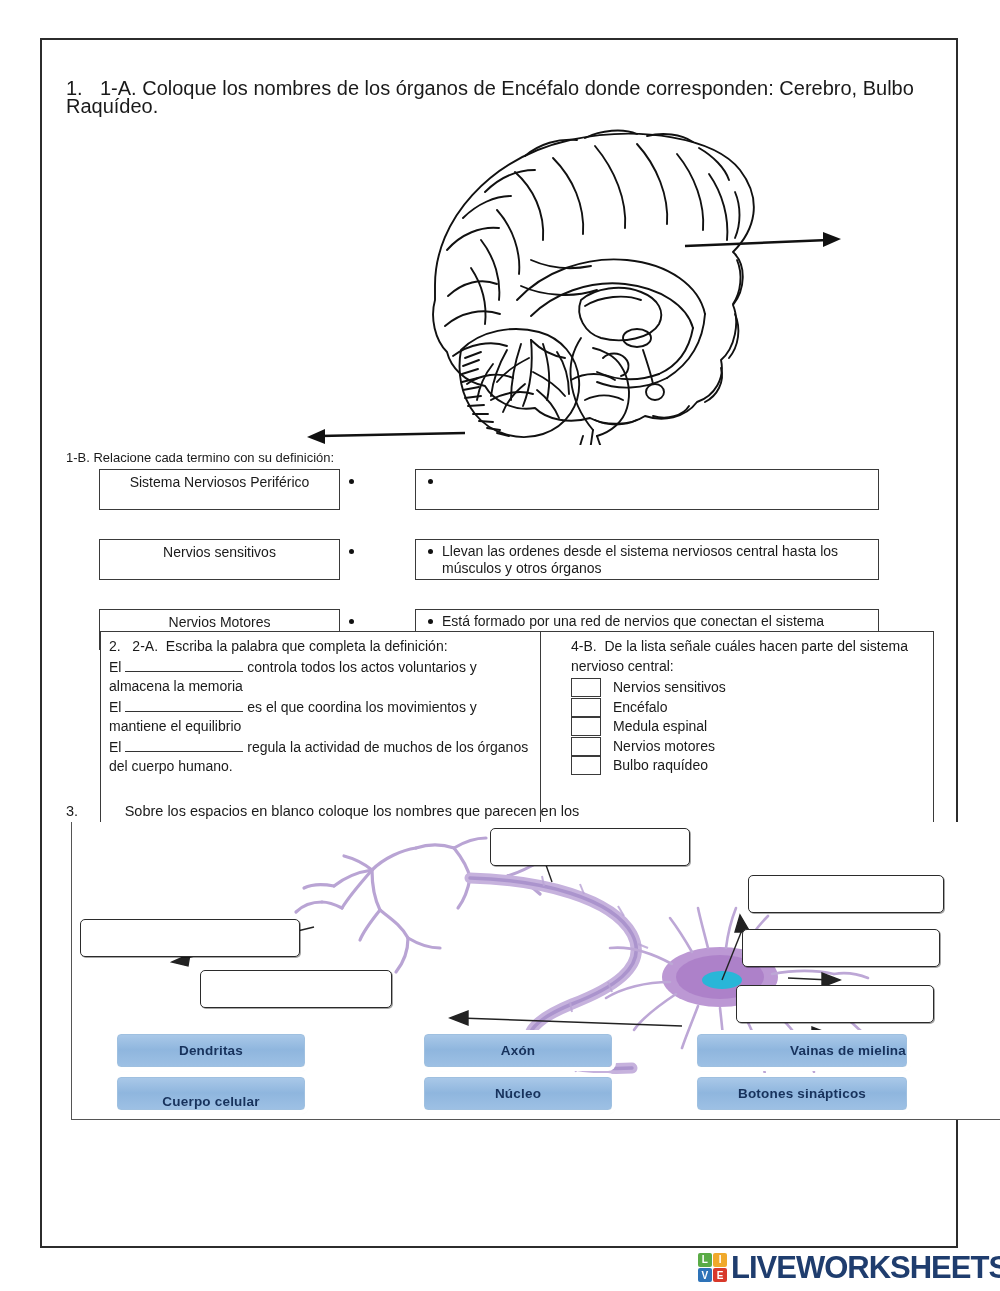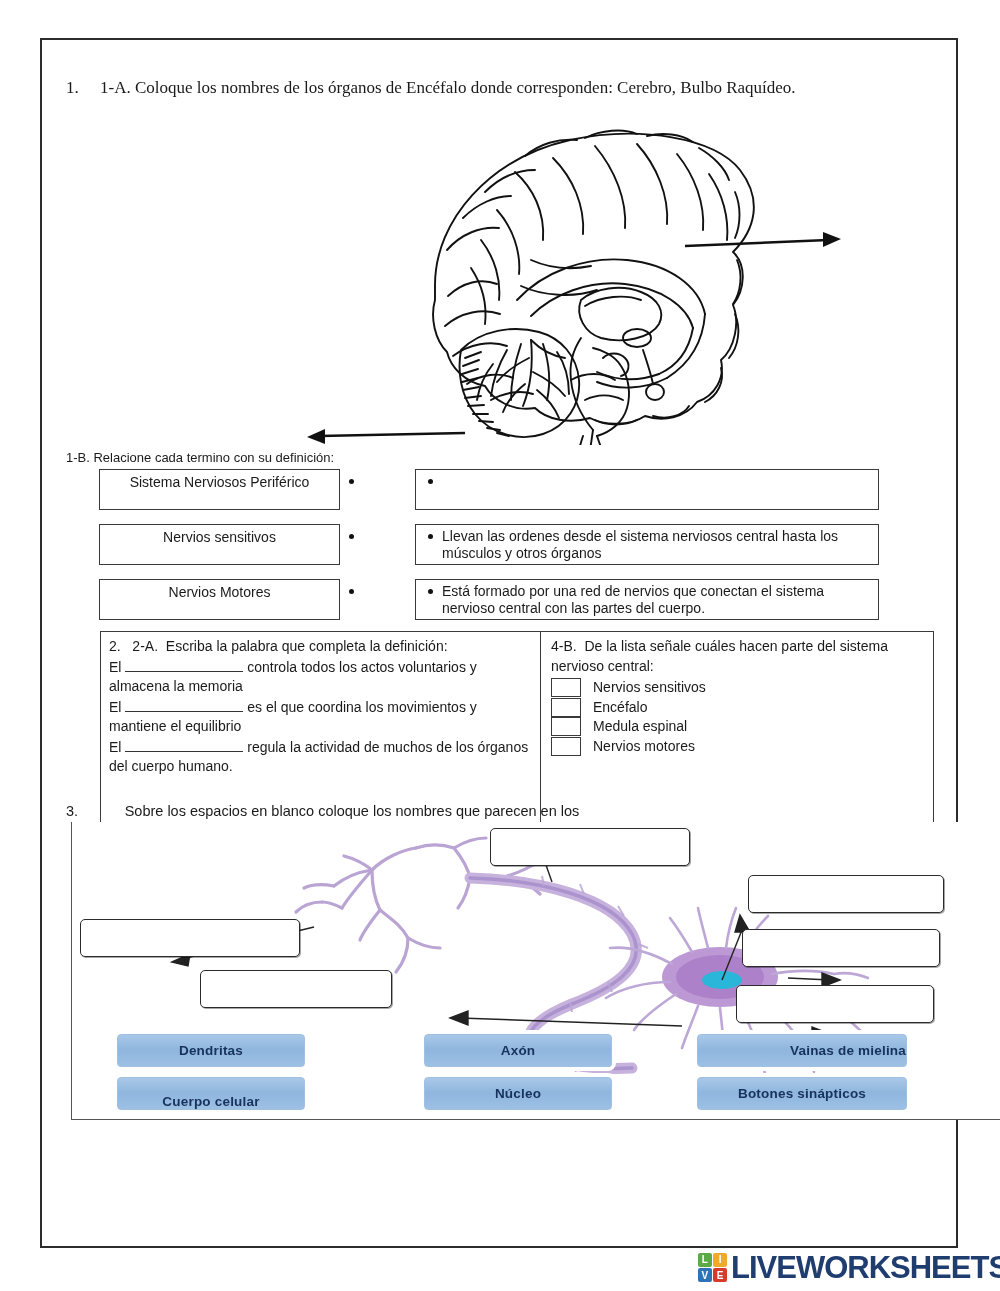--- a/index.html
+++ b/index.html
@@ -11,47 +11,47 @@
     color:#1a1a1a;
     position:relative;
     overflow:hidden;
   }
   .page-border{
     position:absolute;left:40px;top:38px;width:918px;height:1210px;
     border:2px solid #2c2c2c;box-sizing:border-box;background:#fff;
   }
 
   
-  .q1-line{position:absolute;left:66px;top:79px;width:860px;font-size:17px;line-height:18px;font-family:Liberation Serif, serif;}
+  .q1-line{position:absolute;left:66px;top:79px;width:860px;font-size:20px;line-height:18px;}
   .q1-num{display:inline-block;width:34px;}
   .brain-wrap{position:absolute;left:285px;top:100px;width:560px;height:345px;}
   .brain-wrap svg{display:block;}
 
   
   .q1b-title{position:absolute;left:66px;top:450px;font-size:13px;}
   .match-area{position:absolute;left:99px;top:469px;width:780px;height:136px;}
-  .match-row{position:relative;height:50px;margin-bottom:5px;}
+  .match-row{position:relative;height:50px;margin-bottom:20px;}
   .term-box{
     position:absolute;left:0;top:0;width:241px;height:41px;
     border:1.5px solid #3a3a3a;box-sizing:border-box;background:#fff;
     display:flex;align-items:flex-start;justify-content:center;
     padding-top:4px;font-size:14px;
   }
   .term-dot{position:absolute;left:250px;top:10px;width:5px;height:5px;border-radius:50%;background:#111;}
   .def-box{
     position:absolute;left:316px;top:0;width:464px;height:41px;
     border:1.5px solid #3a3a3a;box-sizing:border-box;background:#fff;
     padding:3px 8px 0 26px;font-size:14px;line-height:17px;
   }
   .def-dot{position:absolute;left:12px;top:9px;width:5px;height:5px;border-radius:50%;background:#111;}
 
   
   .q2-outer{
     position:absolute;left:100px;top:631px;width:834px;height:192px;
-    border:1.5px solid #3a3a3a;box-sizing:border-box;background:#fff;display:flex;
+    border:1.5px solid #3a3a3a;box-sizing:border-box;background:#fff;display:flex;gap:20px;
   }
   .q2a{width:440px;border-right:1.5px solid #3a3a3a;box-sizing:border-box;padding:5px 6px 0 8px;font-size:14px;line-height:19.5px;}
   .q2b{flex:1;padding:5px 6px 0 10px;font-size:14px;line-height:19.5px;}
   .q2a-head{white-space:pre;}
   .blank{display:inline-block;border-bottom:1.2px solid #333;height:14px;}
   .b1{width:118px;}
   .chk-list{margin-top:2px;}
   .chk-item{display:flex;align-items:center;height:19.5px;}
   .chk{
     width:30px;height:19px;border:1.3px solid #3a3a3a;box-sizing:border-box;
@@ -269,20 +269,24 @@
         <span class="chk"></span>
         <span>Encéfalo</span>
       </div>
       <div class="chk-item">
         <span class="chk"></span>
         <span>Medula espinal</span>
       </div>
       <div class="chk-item">
         <span class="chk"></span>
         <span>Nervios motores</span>
+      </div>
+      <div class="chk-item">
+        <span class="chk"></span>
+        <span>Bulbo raquídeo</span>
       </div>
     </div>
   </div>
 
 </div>
 
 <div class="q3-line">
   <span class="q3-num">3.</span>
   <span class="q3-txt">Sobre los espacios en blanco coloque los nombres que parecen en los recuadros según corresponda.</span>
 </div>

